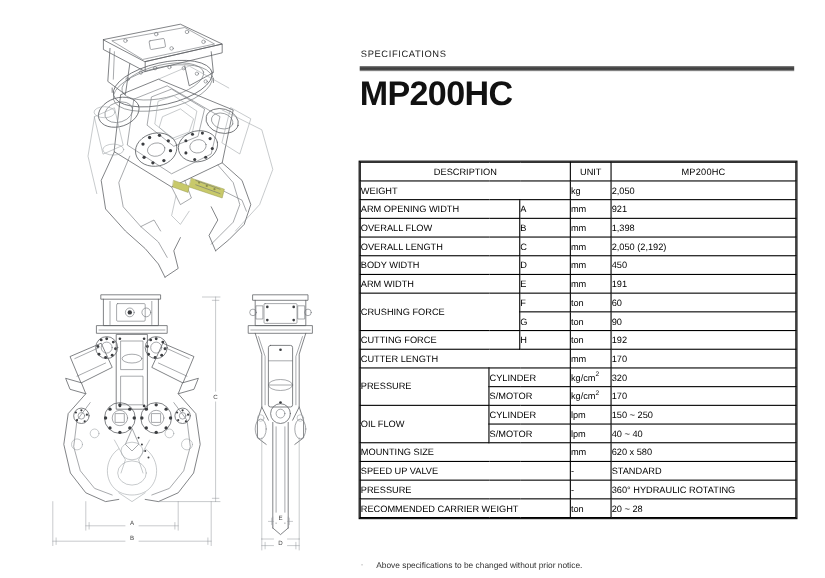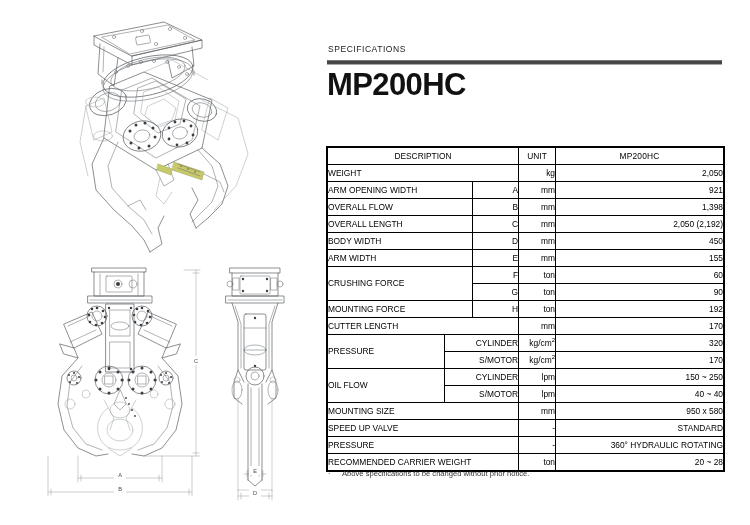--- a/index.html
+++ b/index.html
@@ -51,30 +51,30 @@
     line-height:15px;
     vertical-align:middle;
     font-weight:400;
     color:#000;
     white-space:nowrap;
     overflow:hidden;
   }
   table.specs th{font-weight:400;text-align:center;}
   .outer{outline:1px solid #000;}
   td.desc,th.desc{text-align:left;padding-left:5px;margin-left:12px;}
-  td.ctr,th.ctr{text-align:right;}
+  td.ctr,th.ctr{text-align:left;}
   th.model{font-weight:bold;letter-spacing:.2px;}
   .sup{font-size:6px;vertical-align:super;line-height:0;}
 
   
   .notes{
     position:absolute;left:1px;top:468px;width:395px;
     font-size:7.6px;line-height:11.4px;color:#333;
   }
-  .note-row{display:flex;align-items:flex-end;}
+  .note-row{display:flex;align-items:flex-end;margin-top:40px;}
   .note-bullet{width:14px;flex:0 0 14px;text-align:left;color:#444;font-size:7px;line-height:11.4px;}
   .note-text{flex:1 1 auto;}
 
   
   .ln{fill:none;stroke:#5c5f63;stroke-width:.7;}
   .ln2{fill:none;stroke:#6e7276;stroke-width:.55;}
   .lnl{fill:none;stroke:#9aa0a4;stroke-width:.5;}
   .dimline{fill:none;stroke:#8e9296;stroke-width:.45;}
   .dimtxt{font-size:5.6px;fill:#4a4a4a;font-family:"Liberation Sans",sans-serif;text-anchor:middle;}
   .acc{fill:#c8c96a;stroke:#8d8f45;stroke-width:.4;}
@@ -472,37 +472,37 @@
           <td class="desc" colspan="2">BODY WIDTH</td>
           <td class="ctr">D</td>
           <td class="ctr">mm</td>
           <td class="ctr">450</td>
         </tr>
 
         <tr>
           <td class="desc" colspan="2">ARM WIDTH</td>
           <td class="ctr">E</td>
           <td class="ctr">mm</td>
-          <td class="ctr">155</td>
+          <td class="ctr">191</td>
         </tr>
 
         <tr>
           <td class="desc" colspan="2" rowspan="2">CRUSHING FORCE</td>
           <td class="ctr">F</td>
           <td class="ctr">ton</td>
           <td class="ctr">60</td>
         </tr>
         <tr>
           <td class="ctr">G</td>
           <td class="ctr">ton</td>
           <td class="ctr">90</td>
         </tr>
 
         <tr>
-          <td class="desc" colspan="2">MOUNTING FORCE</td>
+          <td class="desc" colspan="2">CUTTING FORCE</td>
           <td class="ctr">H</td>
           <td class="ctr">ton</td>
           <td class="ctr">192</td>
         </tr>
 
         <tr>
           <td class="desc" colspan="3">CUTTER LENGTH</td>
           <td class="ctr">mm</td>
           <td class="ctr">170</td>
         </tr>
@@ -527,21 +527,21 @@
         </tr>
         <tr>
           <td class="ctr" colspan="2">S/MOTOR</td>
           <td class="ctr">lpm</td>
           <td class="ctr">40  ~  40</td>
         </tr>
 
         <tr>
           <td class="desc" colspan="3">MOUNTING SIZE</td>
           <td class="ctr">mm</td>
-          <td class="ctr">950  x  580</td>
+          <td class="ctr">620  x  580</td>
         </tr>
 
         <tr>
           <td class="desc" colspan="3">SPEED UP VALVE</td>
           <td class="ctr">-</td>
           <td class="ctr">STANDARD</td>
         </tr>
 
         <tr>
           <td class="desc" colspan="3">PRESSURE</td>

